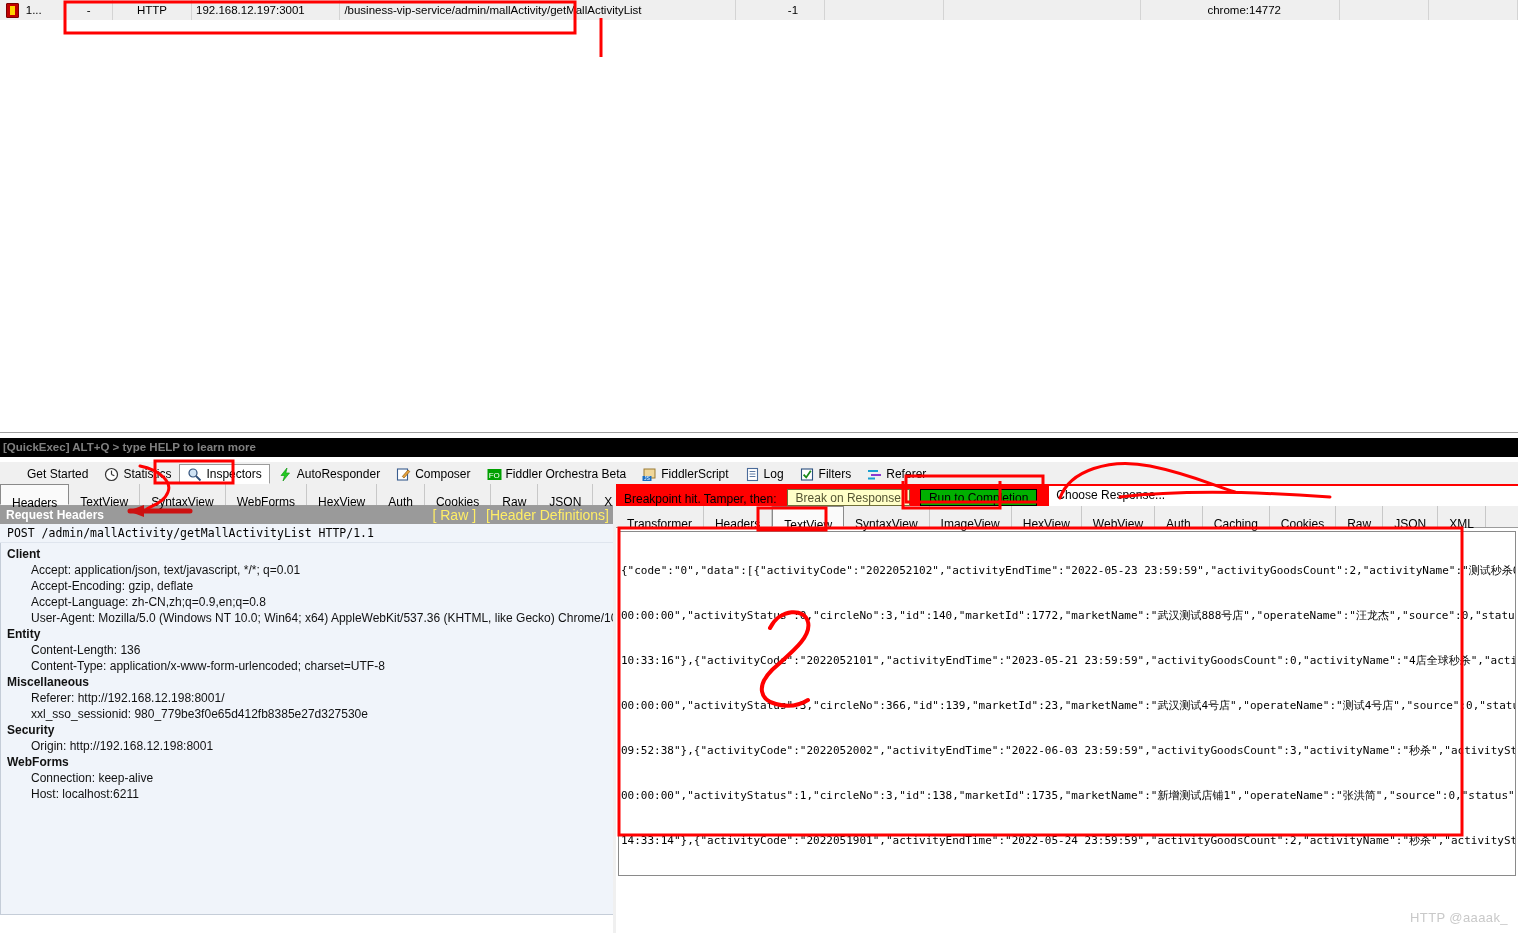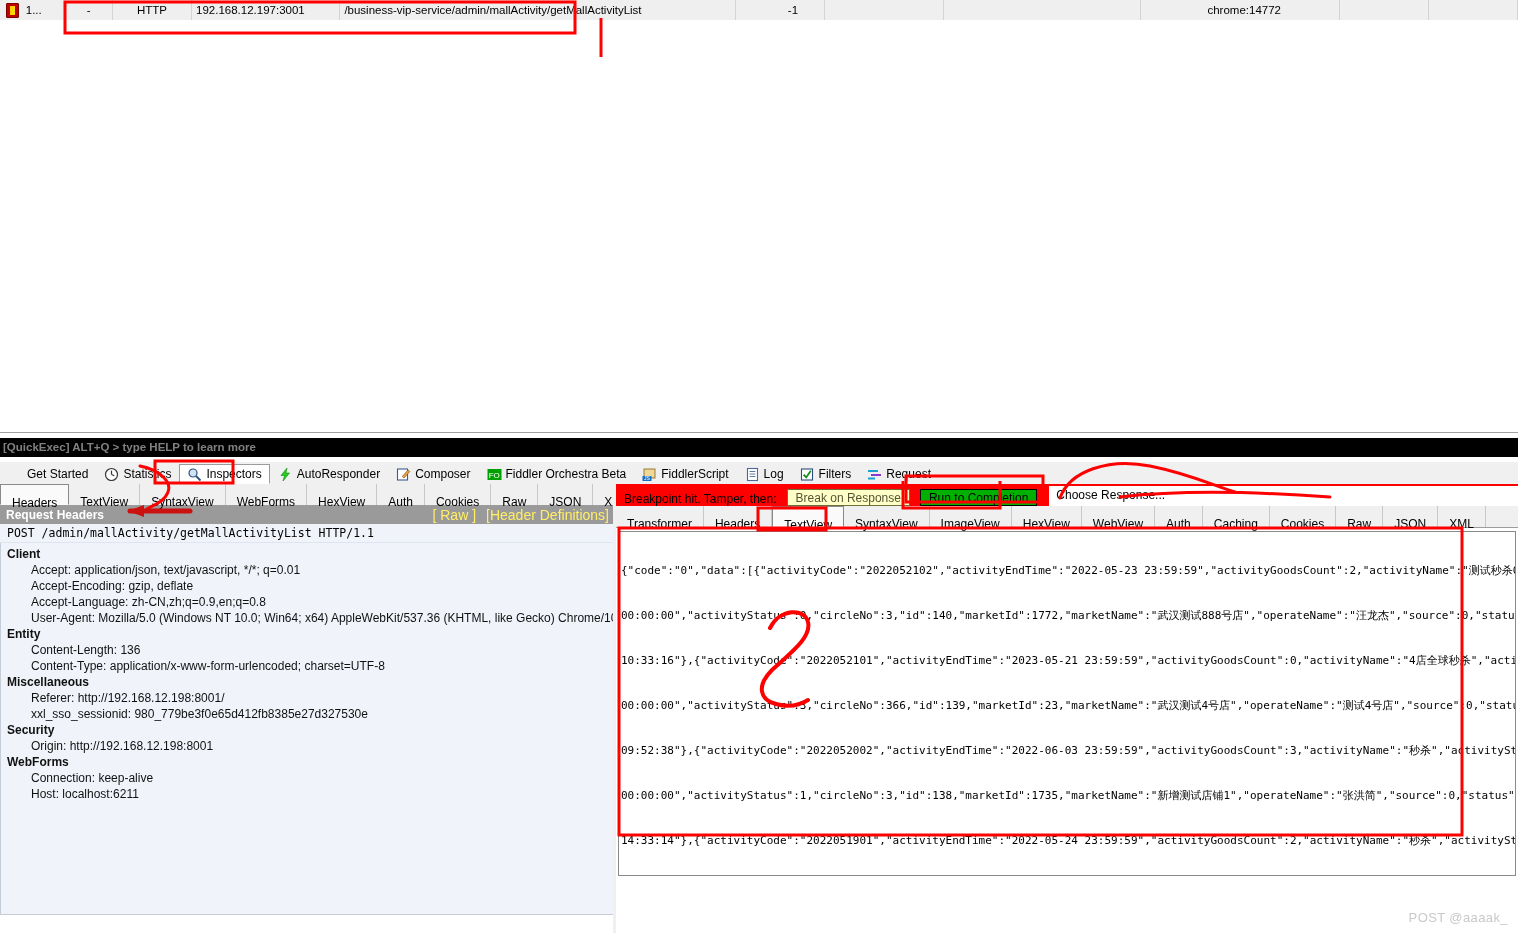--- a/index.html
+++ b/index.html
@@ -304,21 +304,21 @@
     </div>
 
     <div class="maintab">
       <span class="mt-icon">
         <svg width="15" height="15" viewBox="0 0 15 15">
             <line x1="1" y1="4" x2="11" y2="4" stroke="#1aa0d0" stroke-width="2"></line>
             <line x1="4" y1="8" x2="14" y2="8" stroke="#8a3ad0" stroke-width="2"></line>
             <line x1="1" y1="11.5" x2="8" y2="11.5" stroke="#1aa0d0" stroke-width="2"></line>
           </svg>
       </span>
-      <span>Request</span>
+      <span>Referer</span>
     </div>
   </div>
 
   <div class="pane-left">
 
     <div class="subtabs">
       <div class="subtab sel">Headers</div>
       <div class="subtab">TextView</div>
       <div class="subtab">SyntaxView</div>
       <div class="subtab">WebForms</div>
@@ -441,14 +441,14 @@
     <path d="M 1120 497 C 1180 490, 1260 492, 1330 497" fill="none" stroke="#ff0000" stroke-width="3" stroke-linecap="round"></path>
 
     <rect x="758" y="508" width="68" height="22" fill="none" stroke="#ff0000" stroke-width="3"></rect>
 
     <rect x="619" y="528" width="843" height="307" fill="none" stroke="#ff0000" stroke-width="3"></rect>
 
     <path d="M 770 628 C 780 608, 805 608, 808 622 C 812 638, 788 655, 772 670
              C 756 686, 760 700, 776 704 C 790 708, 800 705, 808 700" fill="none" stroke="#ff0000" stroke-width="4" stroke-linecap="round" stroke-linejoin="round"></path>
   </svg>
 
-  <div class="watermark">POST @aaaak_</div>
+  <div class="watermark">HTTP @aaaak_</div>
 </div>
 
 </body></html>

